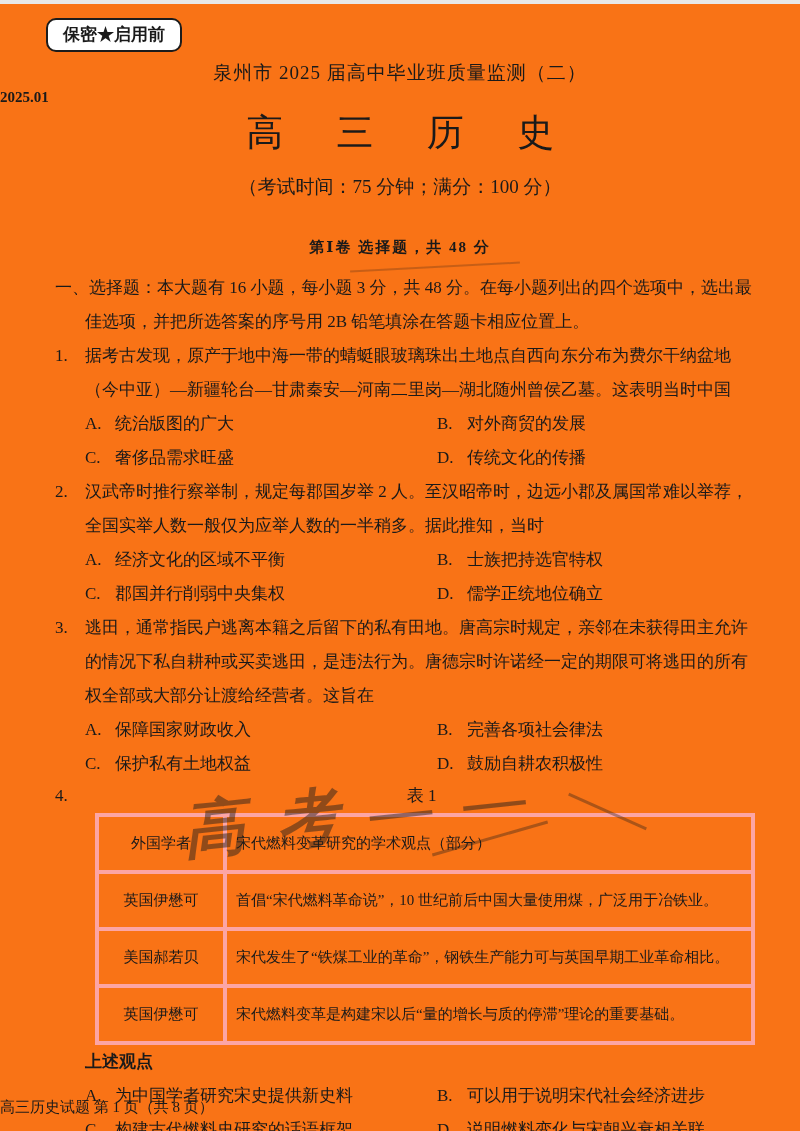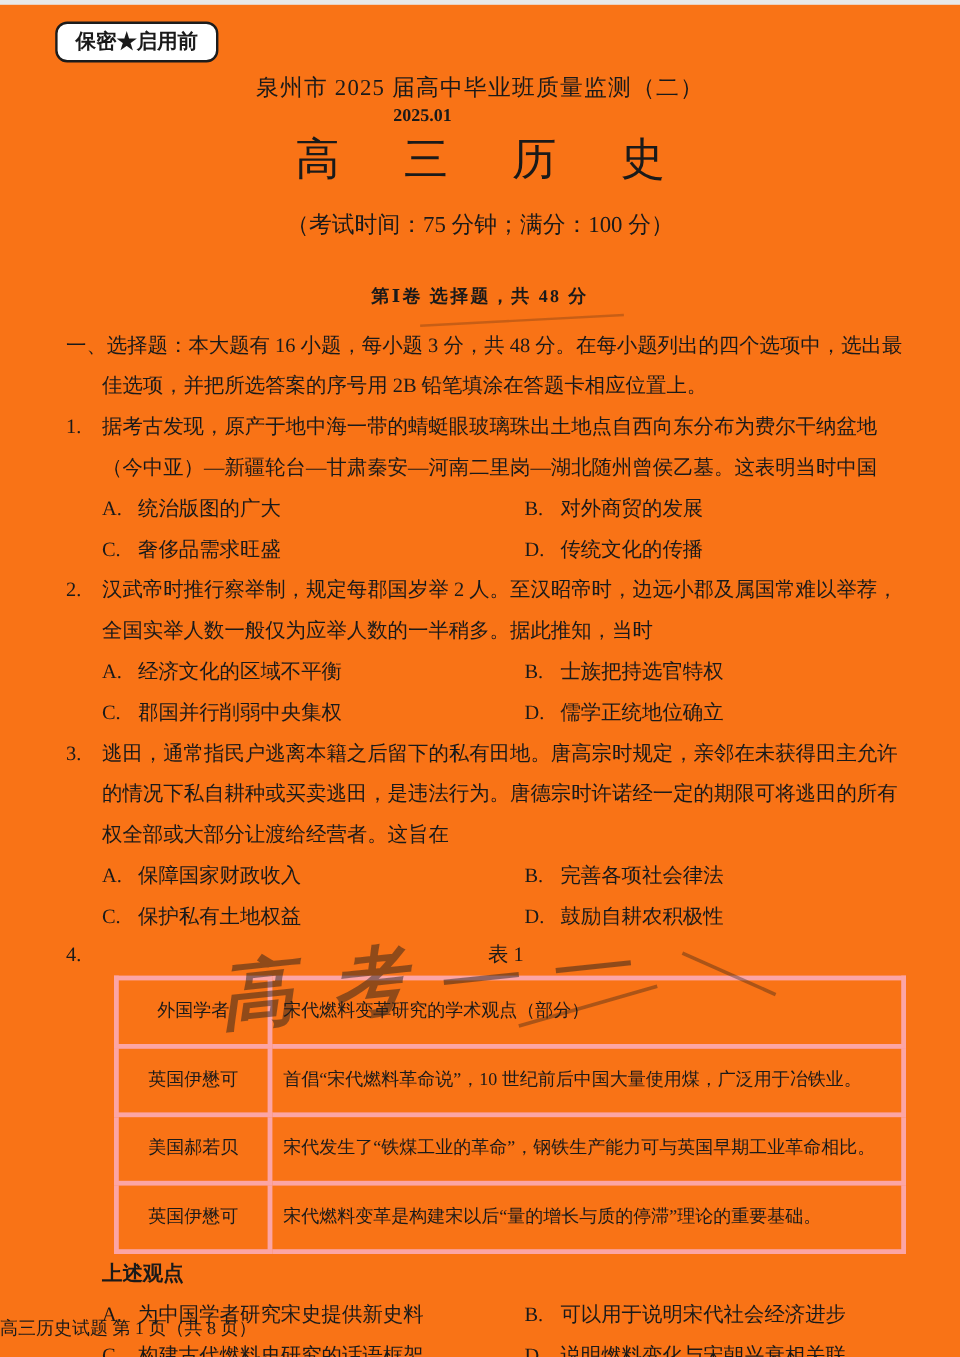--- a/index.html
+++ b/index.html
@@ -8,21 +8,21 @@
     background:#f97316;color:#1a1a1a;
     font-family:"Liberation Serif","DejaVu Serif",serif;
     margin:4px auto;
   }
   .badge{
     display:inline-block;margin:14px 0 0 46px;padding:3px 15px 4px;
     border:2px solid #1c1c1c;border-radius:10px;
     font-size:17px;font-weight:bold;background:#fff;
   }
   .title{margin-top:8px;text-align:center;font-size:19px;font-weight:normal;letter-spacing:1px;}
-  .date{margin:3px 96px 0 0;text-align:center;font-size:15px;font-weight:bold;}
+  .date{margin:3px 96px 0 0;text-align:left;font-size:15px;font-weight:bold;}
   .subject{margin-top:2px;text-align:center;font-size:37px;font-weight:normal;letter-spacing:22px;text-indent:22px;}
   .info{margin-top:16px;text-align:center;font-size:19px;}
   .sec-title{margin-top:38px;text-align:center;font-size:15px;font-weight:bold;letter-spacing:2px;}
   .body{margin:14px 42px 0 55px;font-size:17px;line-height:34px;}
   .instr{padding-left:30px;text-indent:-30px;}
   .q{display:flex;align-items:flex-start;}
   .q-num{width:30px;flex:none;}
   .q-stem{flex:1;}
   .opts{padding-left:30px;display:grid;grid-template-columns:352px 1fr;}
   .opt{display:flex;}

